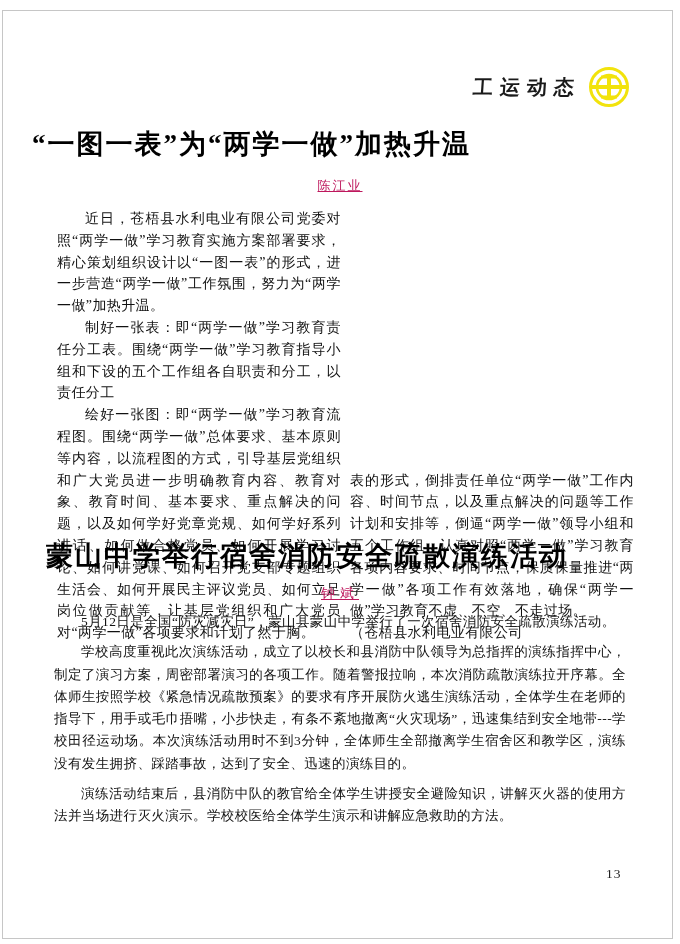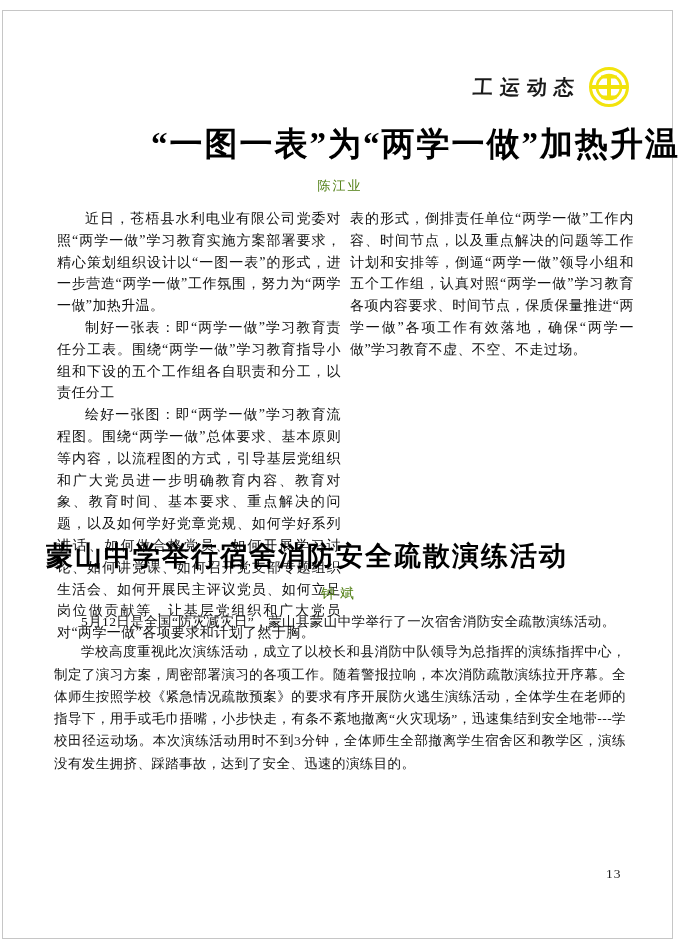--- a/index.html
+++ b/index.html
@@ -50,39 +50,42 @@
   }
   
   .article1 {
     position: absolute;
     top: 126px;
     left: 0;
     width: 680px;
   }
   .article1 h1 {
     margin: 0 0 15px 0;
-    text-align: right;
-    font-size: 33px;
+    text-align: left;
+    font-size: 27px;
     font-weight: bold;
     letter-spacing: 2px;
     line-height: 36px;
     color: #000;
+    padding-left: 32px;
   }
   .byline {
     text-align: center;
     font-size: 13px;
     letter-spacing: 2px;
     margin: 0 0 13px 0;
-    color: #4d7c0f;
+    color: #be185d;
+    text-decoration: underline;
   }
   .cols {
     display: flex;
     gap: 9px;
     margin-left: 57px;
     width: 577px;
+    align-items: flex-end;
   }
   .col { width: 284px; }
   .col p {
     margin: 0;
     font-size: 14px;
     line-height: 21.8px;
     text-align: justify;
     letter-spacing: 0.4px;
   }
   .indent { text-indent: 2em; }
@@ -156,26 +159,28 @@
     <h1>“一图一表”为“两学一做”加热升温</h1>
     <div class="byline">陈江业</div>
     <div class="cols">
       <div class="col">
         <p class="indent">近日，苍梧县水利电业有限公司党委对照“两学一做”学习教育实施方案部署要求，精心策划组织设计以“一图一表”的形式，进一步营造“两学一做”工作氛围，努力为“两学一做”加热升温。</p>
         <p class="indent">制好一张表：即“两学一做”学习教育责任分工表。围绕“两学一做”学习教育指导小组和下设的五个工作组各自职责和分工，以责任分工</p>
         <p class="indent">绘好一张图：即“两学一做”学习教育流程图。围绕“两学一做”总体要求、基本原则等内容，以流程图的方式，引导基层党组织和广大党员进一步明确教育内容、教育对象、教育时间、基本要求、重点解决的问题，以及如何学好党章党规、如何学好系列讲话、如何做合格党员、如何开展学习讨论、如何讲党课、如何召开党支部专题组织生活会、如何开展民主评议党员、如何立足岗位做贡献等，让基层党组织和广大党员对“两学一做”各项要求和计划了然于胸。</p>
       </div>
       <div class="col">
         <p class="no-indent">表的形式，倒排责任单位“两学一做”工作内容、时间节点，以及重点解决的问题等工作计划和安排等，倒逼“两学一做”领导小组和五个工作组，认真对照“两学一做”学习教育各项内容要求、时间节点，保质保量推进“两学一做”各项工作有效落地，确保“两学一做”学习教育不虚、不空、不走过场。</p>
+        <p class="attribution1">（苍梧县水利电业有限公司</p>
       </div>
     </div>
   </section>
 
   <section class="article2">
     <h1>蒙山中学举行宿舍消防安全疏散演练活动</h1>
     <div class="byline">钟斌</div>
     <p class="indent">5月12日是全国“防灾减灾日”，蒙山县蒙山中学举行了一次宿舍消防安全疏散演练活动。</p>
     <p class="indent">学校高度重视此次演练活动，成立了以校长和县消防中队领导为总指挥的演练指挥中心，制定了演习方案，周密部署演习的各项工作。随着警报拉响，本次消防疏散演练拉开序幕。全体师生按照学校《紧急情况疏散预案》的要求有序开展防火逃生演练活动，全体学生在老师的指导下，用手或毛巾捂嘴，小步快走，有条不紊地撤离“火灾现场”，迅速集结到安全地带---学校田径运动场。本次演练活动用时不到3分钟，全体师生全部撤离学生宿舍区和教学区，演练没有发生拥挤、踩踏事故，达到了安全、迅速的演练目的。</p>
+    <p class="indent">演练活动结束后，县消防中队的教官给全体学生讲授安全避险知识，讲解灭火器的使用方法并当场进行灭火演示。学校校医给全体学生演示和讲解应急救助的方法。</p>
   </section>
 
   <div class="pagenum">13</div>
 
 </div>
 
 </body></html>

